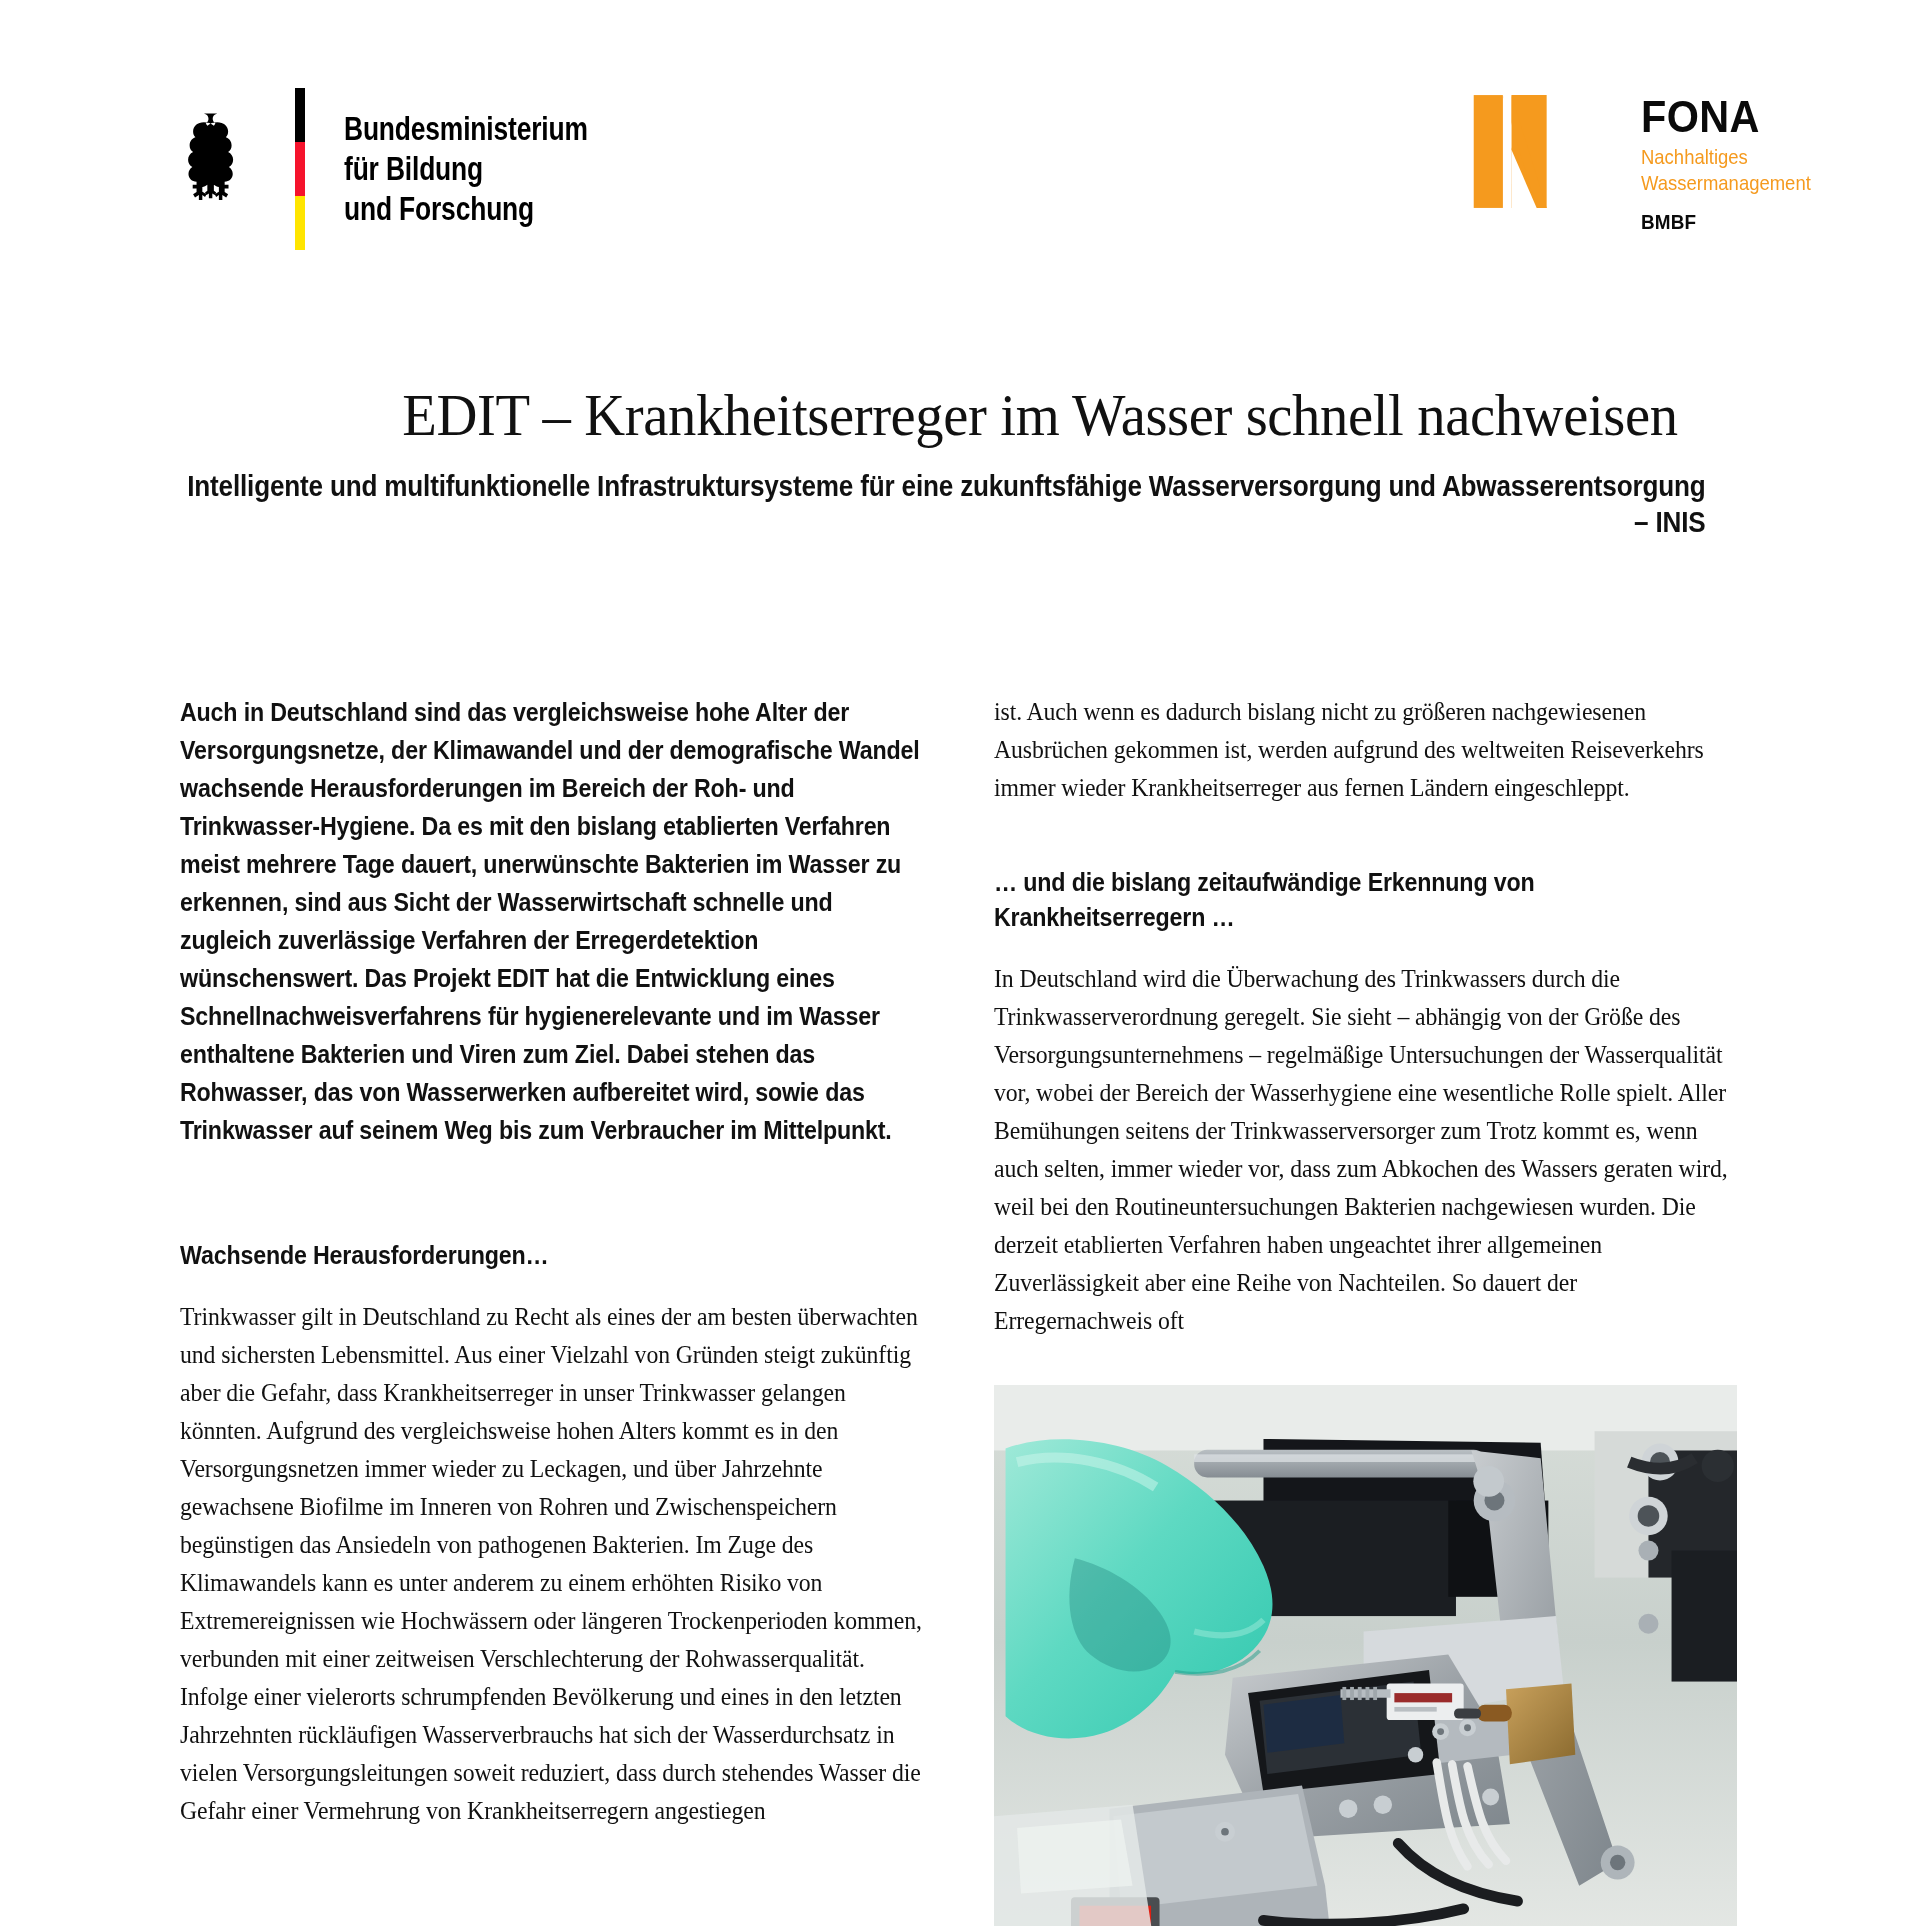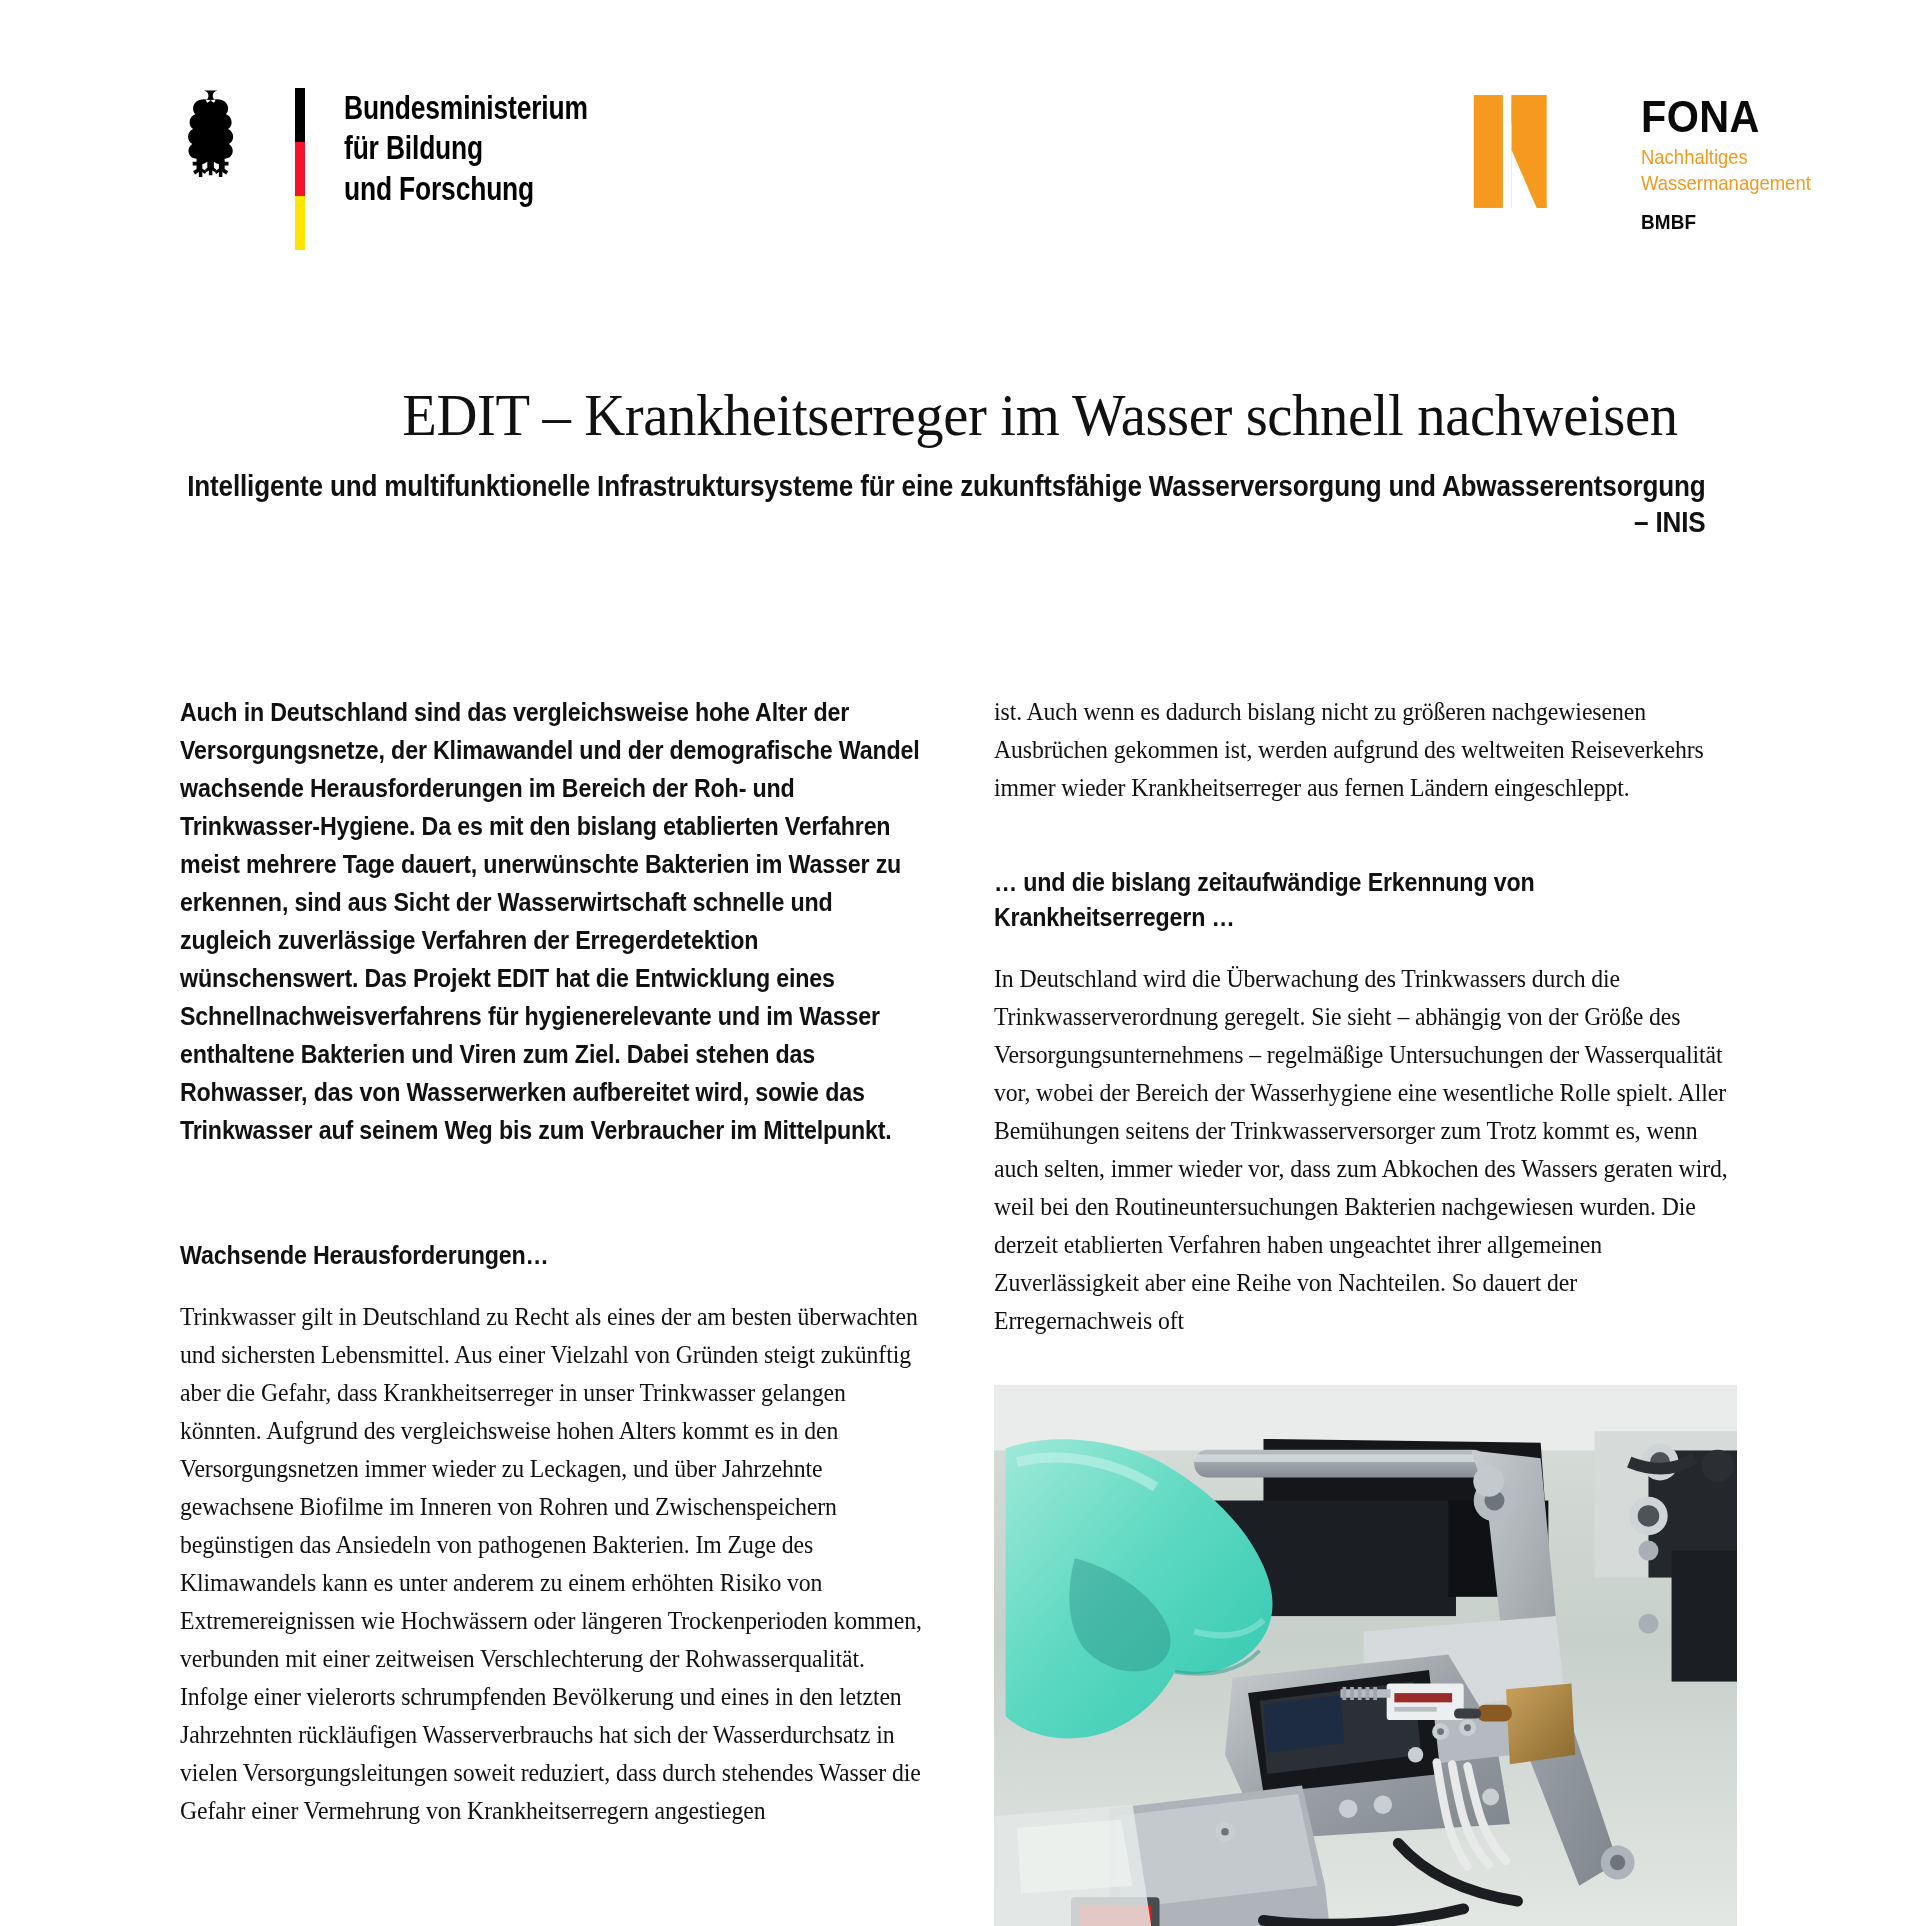--- a/index.html
+++ b/index.html
@@ -22,21 +22,21 @@
     width: 1911px;
     height: 308px;
   }
 
   
   .bmbf-logo {
     position: absolute;
     left: 180px;
     top: 88px;
     display: flex;
-    align-items: flex-start;
+    align-items: center;
     gap: 20px;
   }
   .eagle-wrap {
     width: 81px;
     height: 116px;
     margin-right: 14px;
     position: relative;
   }
   .eagle-wrap svg { display: block; }
   .flag-bar {

